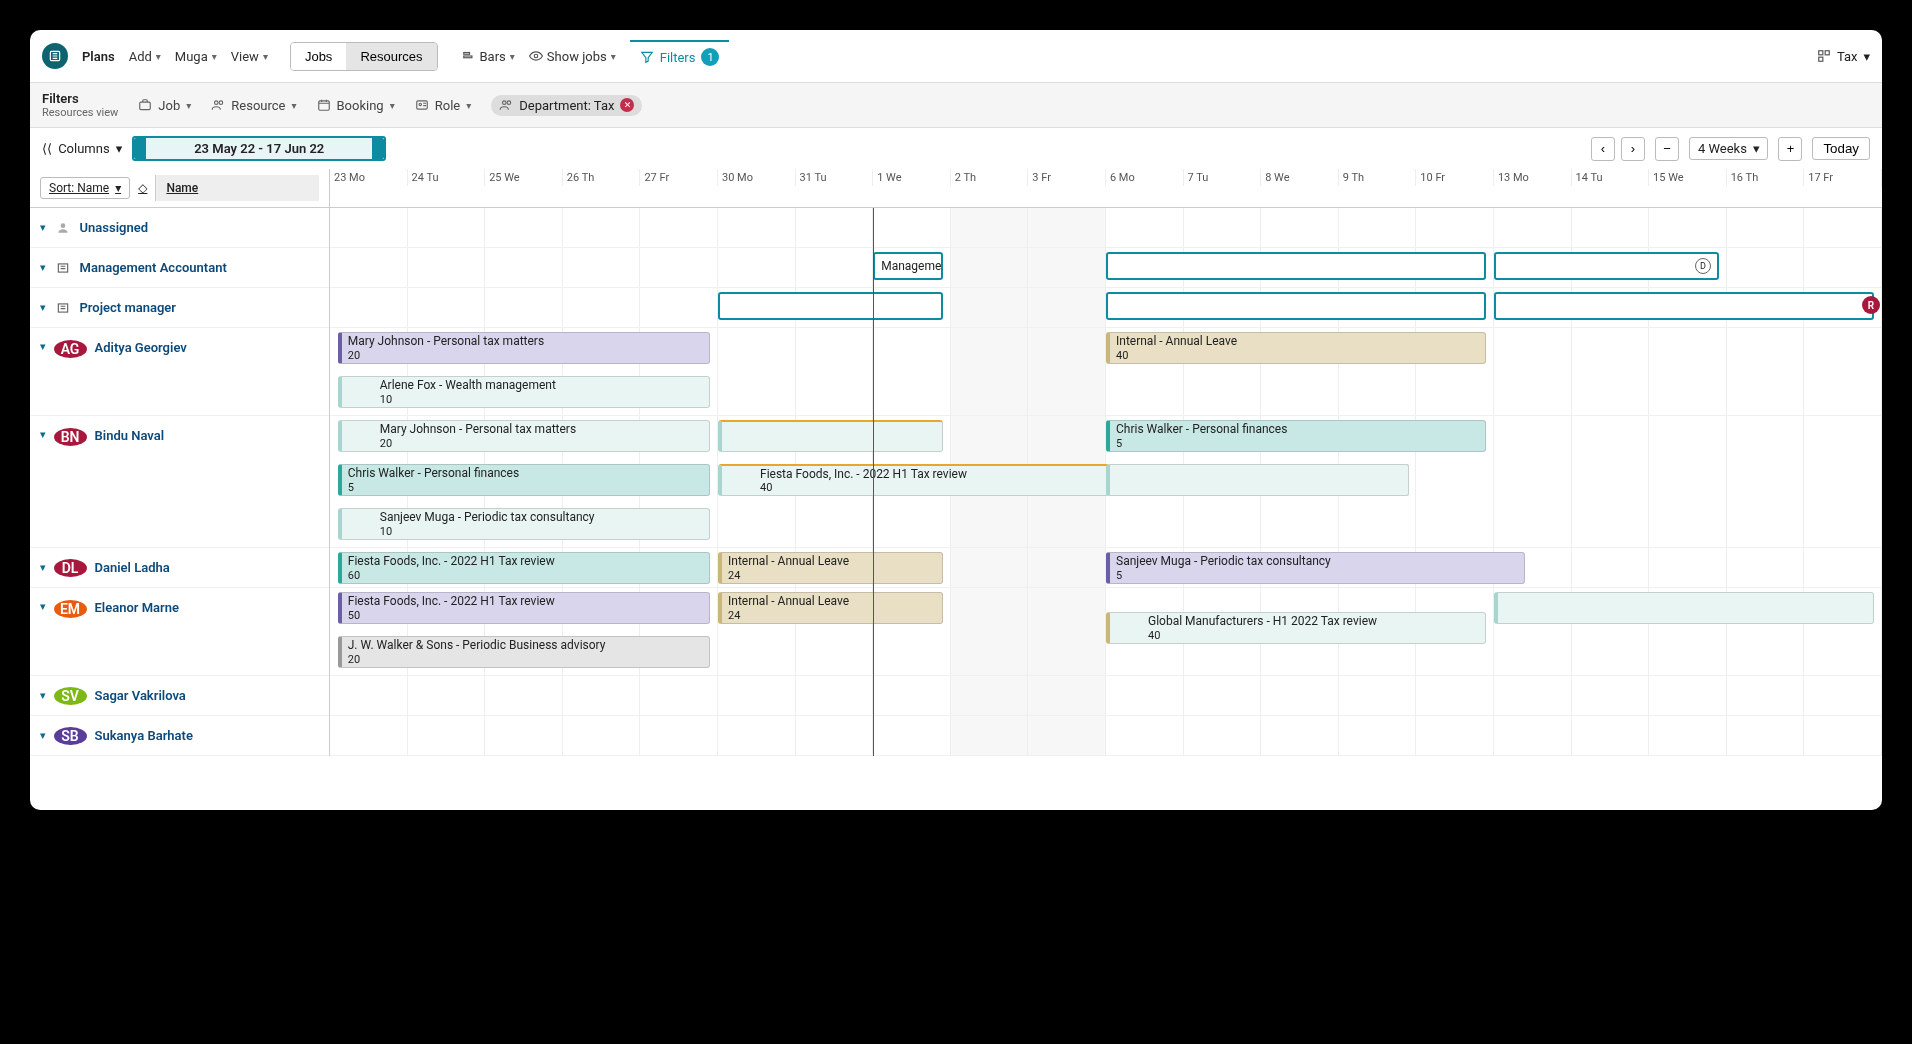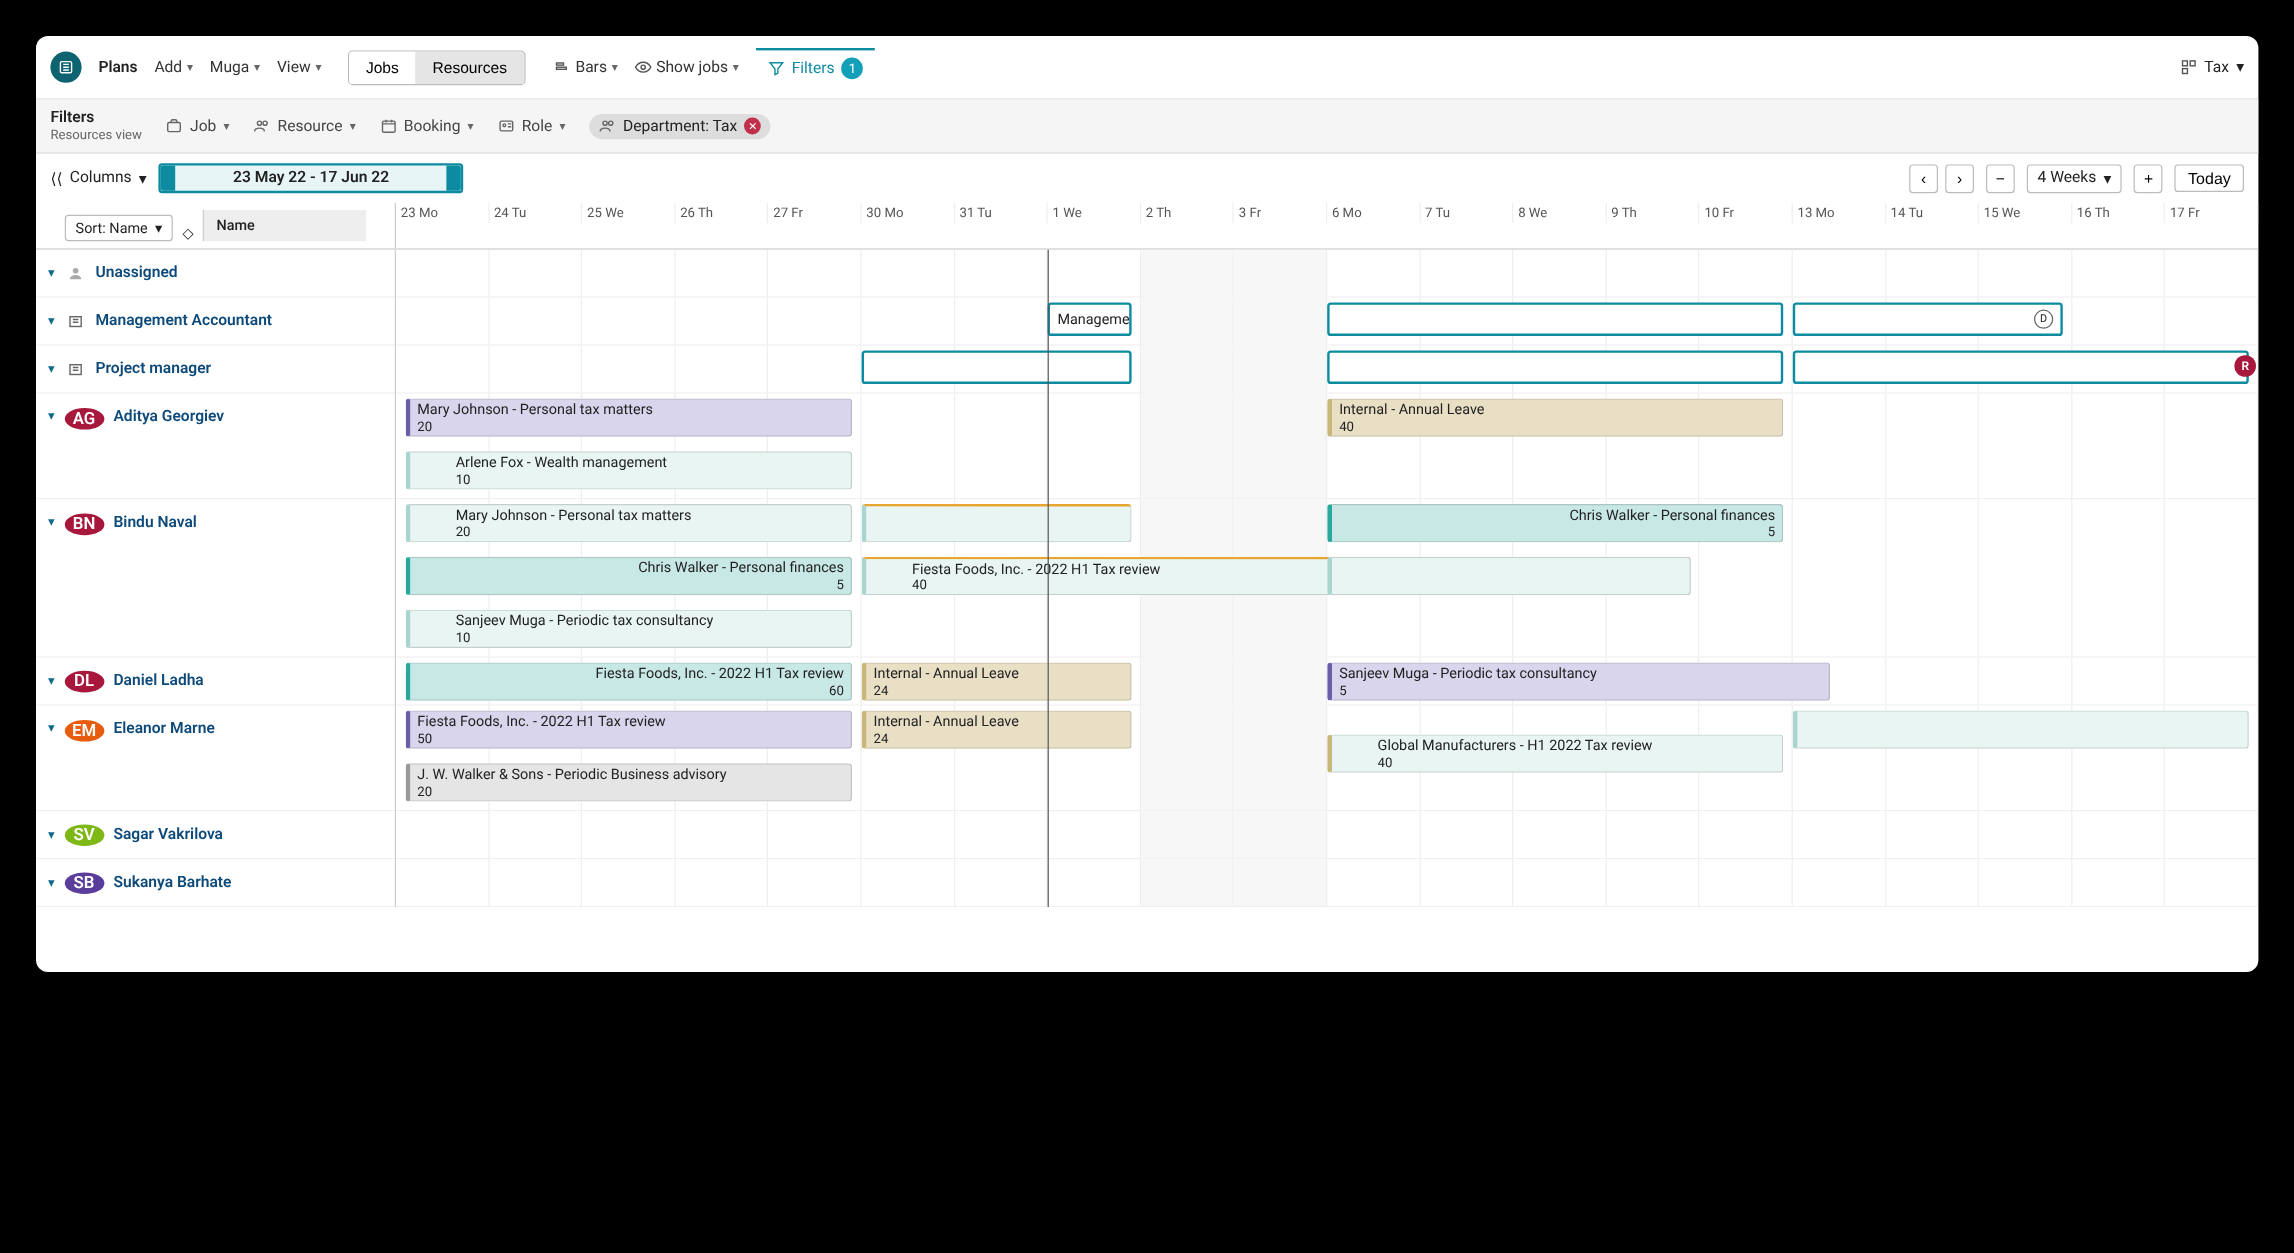--- a/index.html
+++ b/index.html
@@ -37,21 +37,21 @@
 .date-range::before { left: 0; border-radius: 2px 0 0 2px; }
 .date-range::after { right: 0; border-radius: 0 2px 2px 0; }
 .nav-btns { display: flex; gap: 6px; }
 .sq-btn { border: 1px solid #bbb; background: #fff; width: 24px; height: 24px; border-radius: 3px; cursor: pointer; display: flex; align-items: center; justify-content: center; font-size: 13px; }
 .wk-sel { border: 1px solid #bbb; border-radius: 3px; padding: 3px 8px; display: flex; align-items: center; gap: 6px; cursor: pointer; }
 .today-btn { border: 1px solid #bbb; border-radius: 3px; padding: 3px 10px; cursor: pointer; background: #fff; }
 
 .grid-header { display: flex; border-bottom: 1px solid #ccc; font-size: 12px; }
 .left-col { width: 300px; flex-shrink: 0; border-right: 1px solid #ccc; }
 .timeline { flex: 1; position: relative; }
-.sort-row { display: flex; align-items: flex-end; padding: 6px 24px; gap: 8px; }
+.sort-row { display: flex; align-items: center; padding: 6px 10px; gap: 8px; text-decoration: underline; }
 .sort-sel { border: 1px solid #bbb; border-radius: 3px; padding: 3px 8px; display: flex; align-items: center; gap: 6px; cursor: pointer; background: #fff; }
 .name-hdr { background: #eee; padding: 6px 10px; font-weight: 500; flex: 1; border-left: 1px solid #ccc; }
 .week-hdrs { display: flex; }
 .week-hdr { flex: 1; border-right: 1px solid #ccc; padding: 2px 4px; font-size: 11px; color: #555; }
 .day-hdrs { display: flex; }
 .day-hdr { flex: 1; border-right: 1px solid #eee; padding: 2px 4px; font-size: 11px; color: #555; text-align: left; }
 
 .grid-body { display: flex; position: relative; overflow: hidden; }
 .rows-left { width: 300px; flex-shrink: 0; border-right: 1px solid #ccc; }
 .rows-right { flex: 1; position: relative; }
@@ -69,21 +69,21 @@
 .trow.tall2 { min-height: 132px; }
 .day-cols { position: absolute; inset: 0; display: flex; pointer-events: none; }
 .day-col { flex: 1; border-right: 1px solid #eee; }
 .day-col.wkend { background: #f7f7f7; }
 .vline { position: absolute; top: 0; bottom: 0; width: 1px; background: #555; left: 35%; z-index: 3; }
 
 .bar { position: absolute; height: 32px; border-radius: 3px; border: 1px solid rgba(0,0,0,0.15); padding: 2px 6px; font-size: 12px; overflow: hidden; white-space: nowrap; display: flex; flex-direction: column; justify-content: center; }
 .bar .bl { font-size: 12px; line-height: 1.2; }
 .bar .bv { font-size: 11px; line-height: 1.2; }
 .bar.teal-o { background: #fff; border: 2px solid #0d8ba0; }
-.bar.tealbg { background: #c8e8e5; border-left: 4px solid #2aa89c; align-items: flex-end; }
+.bar.tealbg { background: #c8e8e5; border-left: 4px solid #2aa89c; }
 .bar.lteal { background: #e8f5f3; border-left: 4px solid #a8d5d0; padding-left: 38px; }
 .bar.purple { background: #d8d5ec; border-left: 4px solid #6a5ea8; }
 .bar.tan { background: #e8dfc5; border-left: 4px solid #c9b77a; }
 .bar.gray { background: #e5e5e5; border-left: 4px solid #999; }
 .r-badge { position: absolute; right: 4px; top: 8px; width: 18px; height: 18px; border-radius: 50%; background: #a8183c; color: #fff; display: flex; align-items: center; justify-content: center; font-size: 10px; font-weight: 600; }
 .d-badge { position: absolute; right: 6px; top: 50%; transform: translateY(-50%); width: 16px; height: 16px; border-radius: 50%; border: 1px solid #666; display: flex; align-items: center; justify-content: center; font-size: 9px; }
 
 svg.ico { width: 14px; height: 14px; }
 </style>
 </head>

